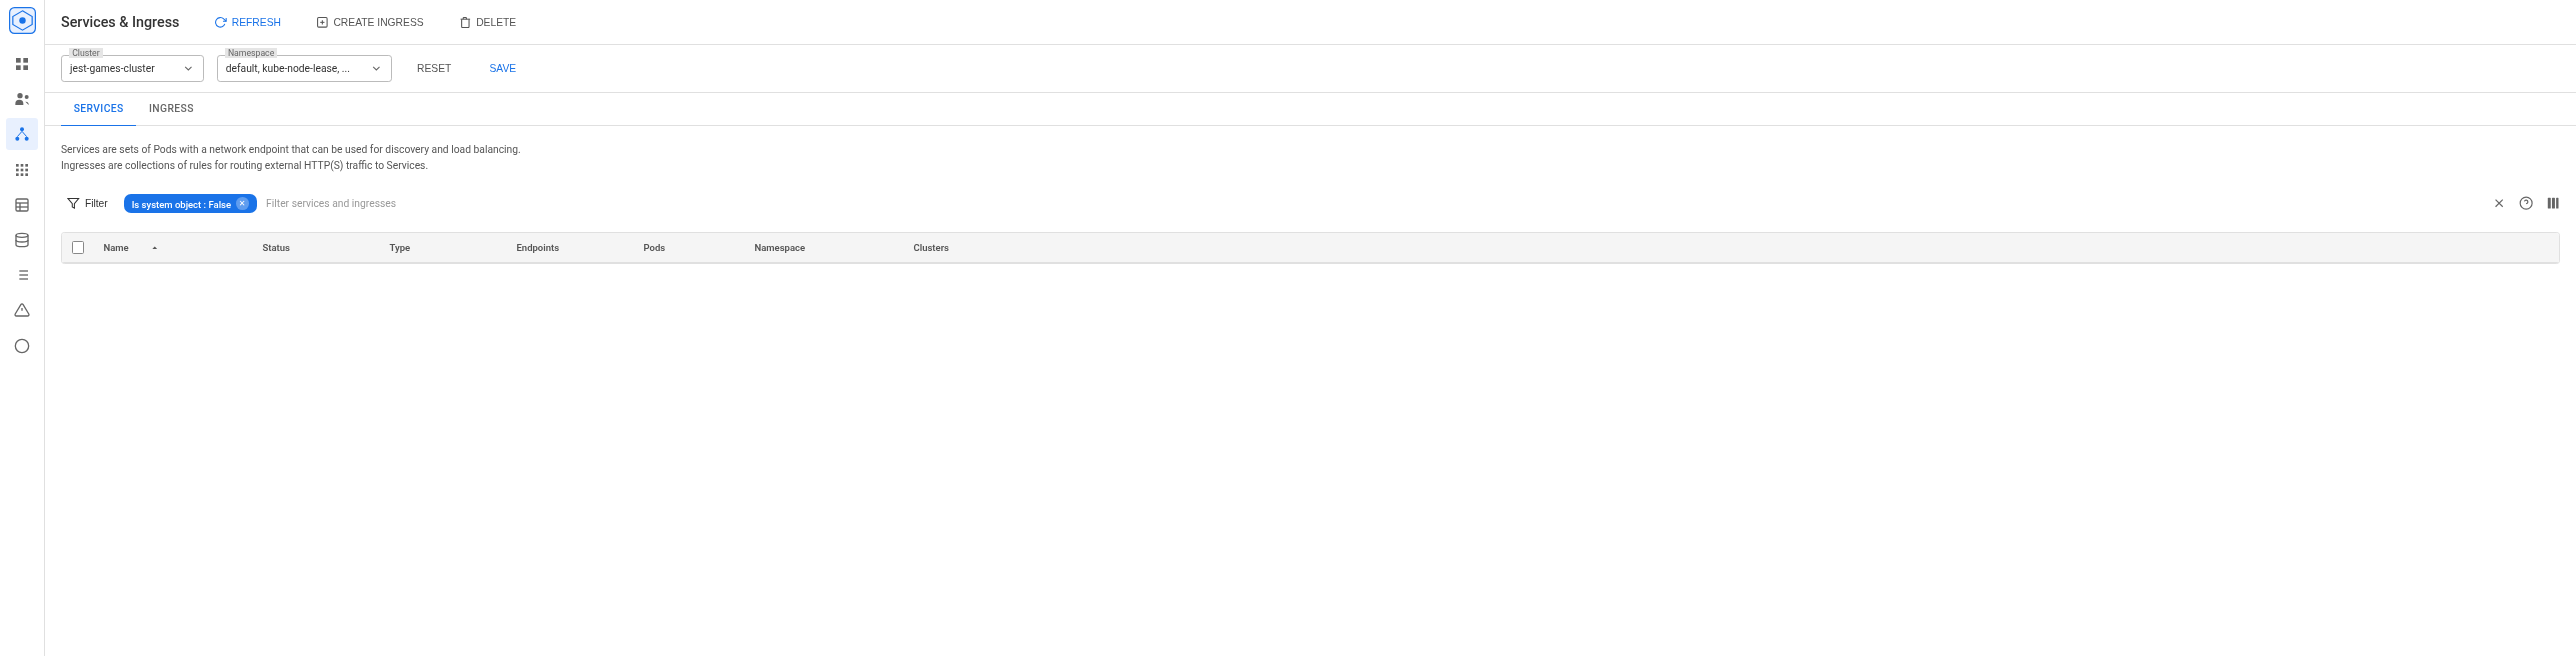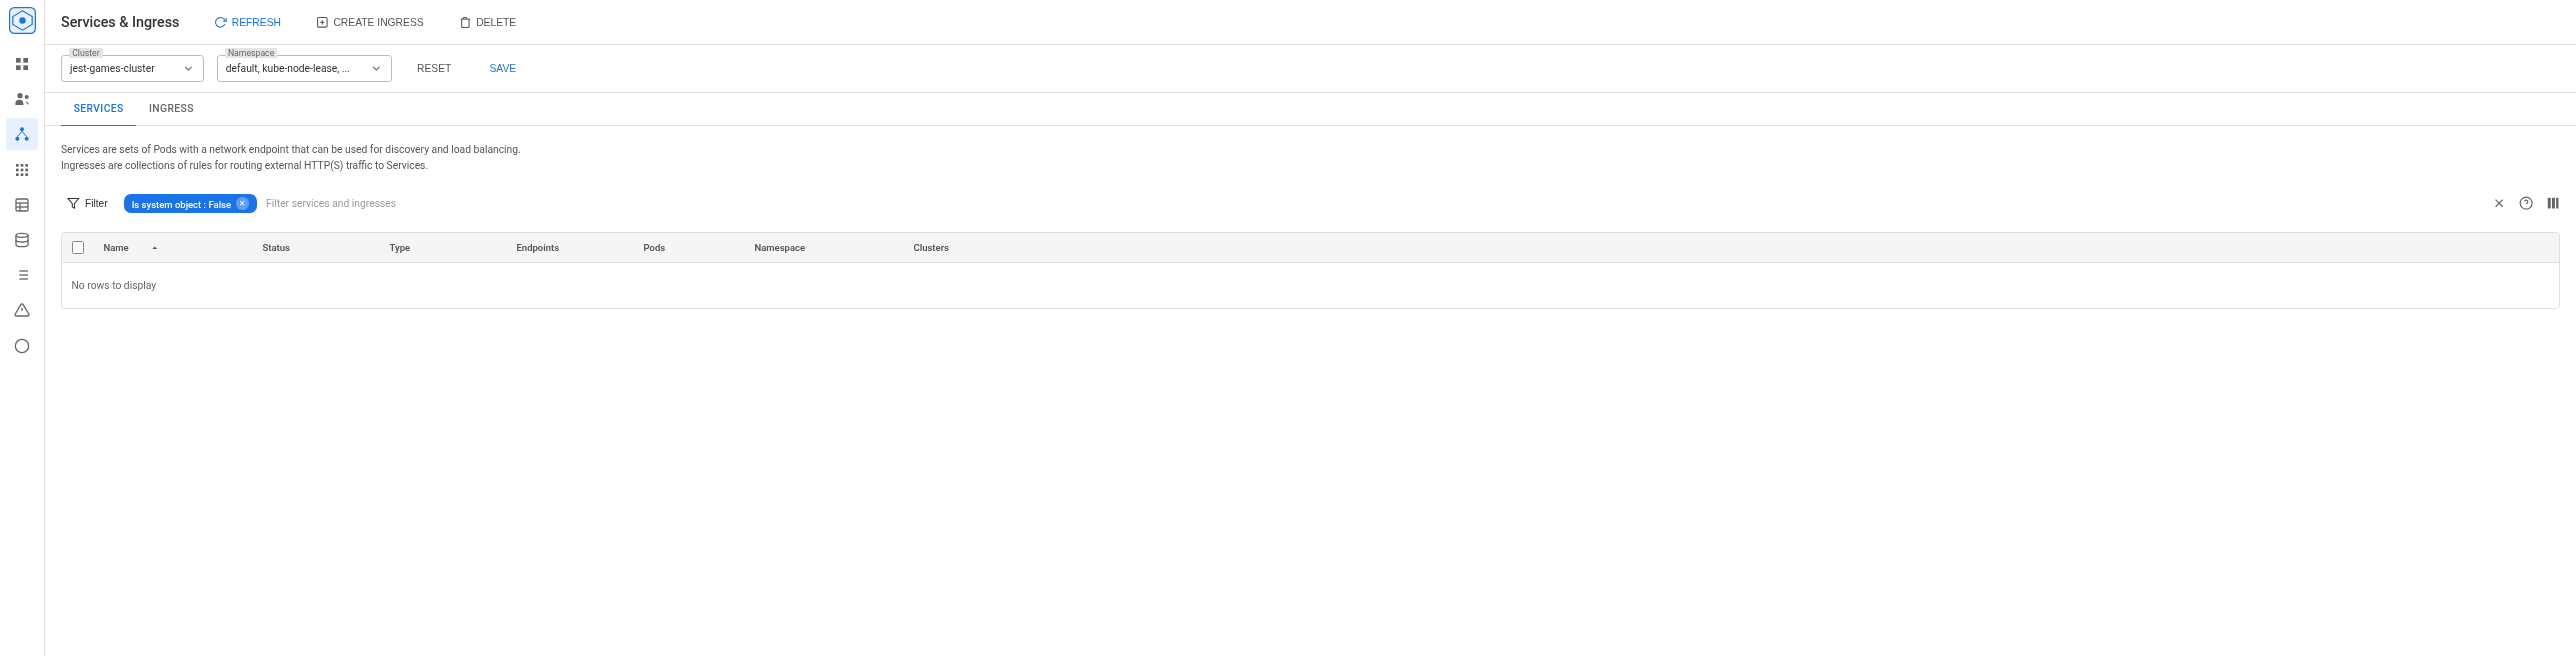--- a/index.html
+++ b/index.html
@@ -481,18 +481,17 @@
         <div class="th">
           <span>Pods</span>
         </div>
         <div class="th">
           <span>Namespace</span>
         </div>
         <div class="th">
           <span>Clusters</span>
         </div>
       </div>
-      <div class="no-rows">No rows to display</div>
     </div>
   </div>
 
 </div>
 
 
 </body></html>

